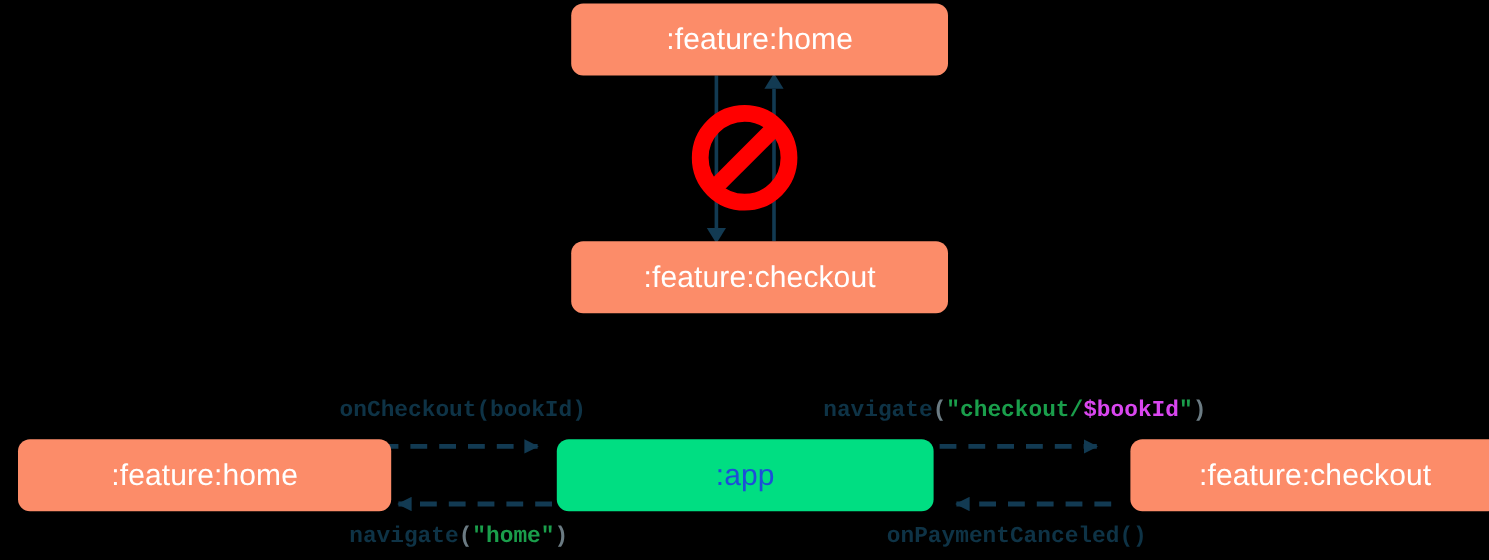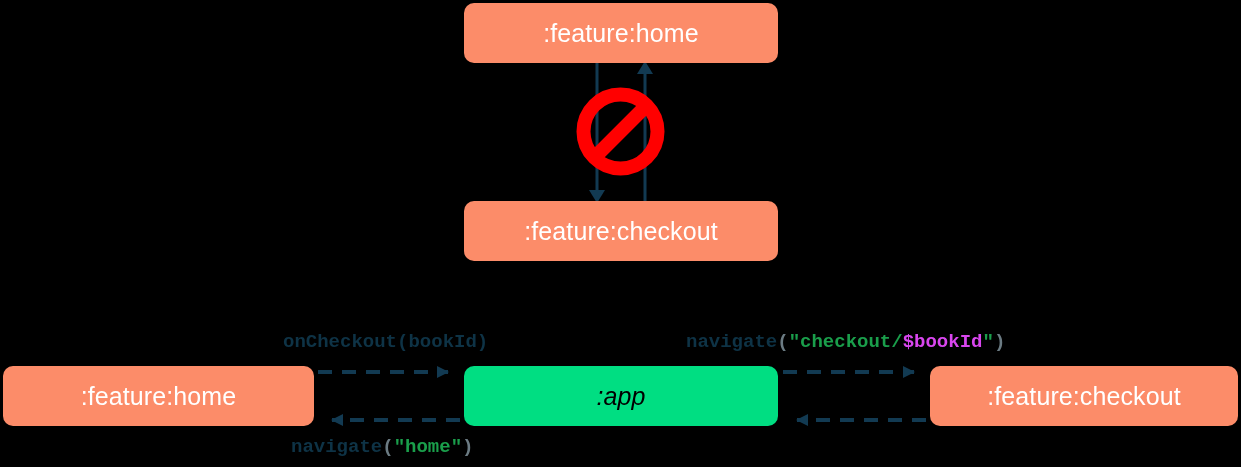--- a/index.html
+++ b/index.html
@@ -33,25 +33,25 @@
     justify-content: center;
     font-family: "Liberation Sans", sans-serif;
     font-size: 25px;
     letter-spacing: 0.1px;
     box-sizing: border-box;
     white-space: nowrap;
   }
   .node-feature {
     background: #FC8C69;
     color: #FFFFFF;
+    margin-left: 12px;
   }
   .node-app {
     background: #00DE82;
-    color: #000000;
-    font-style: italic;
+    color: #1d4ed8;
   }
   
   #node-home-top   { left: 464px; top: 3px;   width: 314px; height: 60px; }
   #node-checkout-top { left: 464px; top: 201px; width: 314px; height: 60px; }
   
   #node-home-bottom { left: 3px;   top: 366px; width: 311px; height: 60px; }
   #node-app        { left: 464px; top: 366px; width: 314px; height: 60px; }
   #node-checkout-bottom { left: 930px; top: 366px; width: 308px; height: 60px; }
 
   .edge-label {
@@ -142,14 +142,17 @@
   </div>
 
   <div class="edge-label" id="label-navigate-checkout">
     <span>navigate</span><span class="tok-punct">(</span><span class="tok-str">"checkout/</span><span class="tok-var">$bookId</span><span class="tok-str">"</span><span class="tok-punct">)</span>
   </div>
 
   <div class="edge-label" id="label-navigate-home">
     <span>navigate</span><span class="tok-punct">(</span><span class="tok-str">"home"</span><span class="tok-punct">)</span>
   </div>
 
+  <div class="edge-label" id="label-onpaymentcanceled">
+    <span>onPaymentCanceled()</span>
+  </div>
 
 </div>
 
 </body></html>

